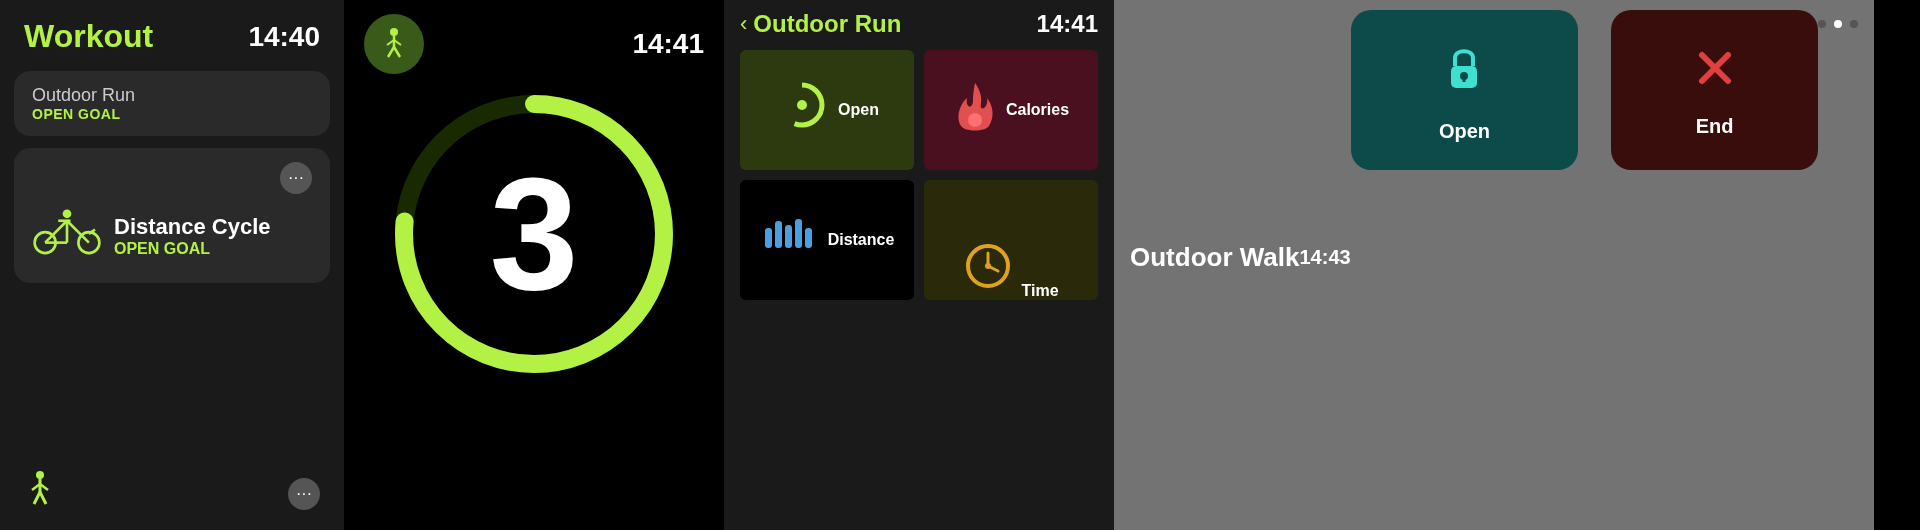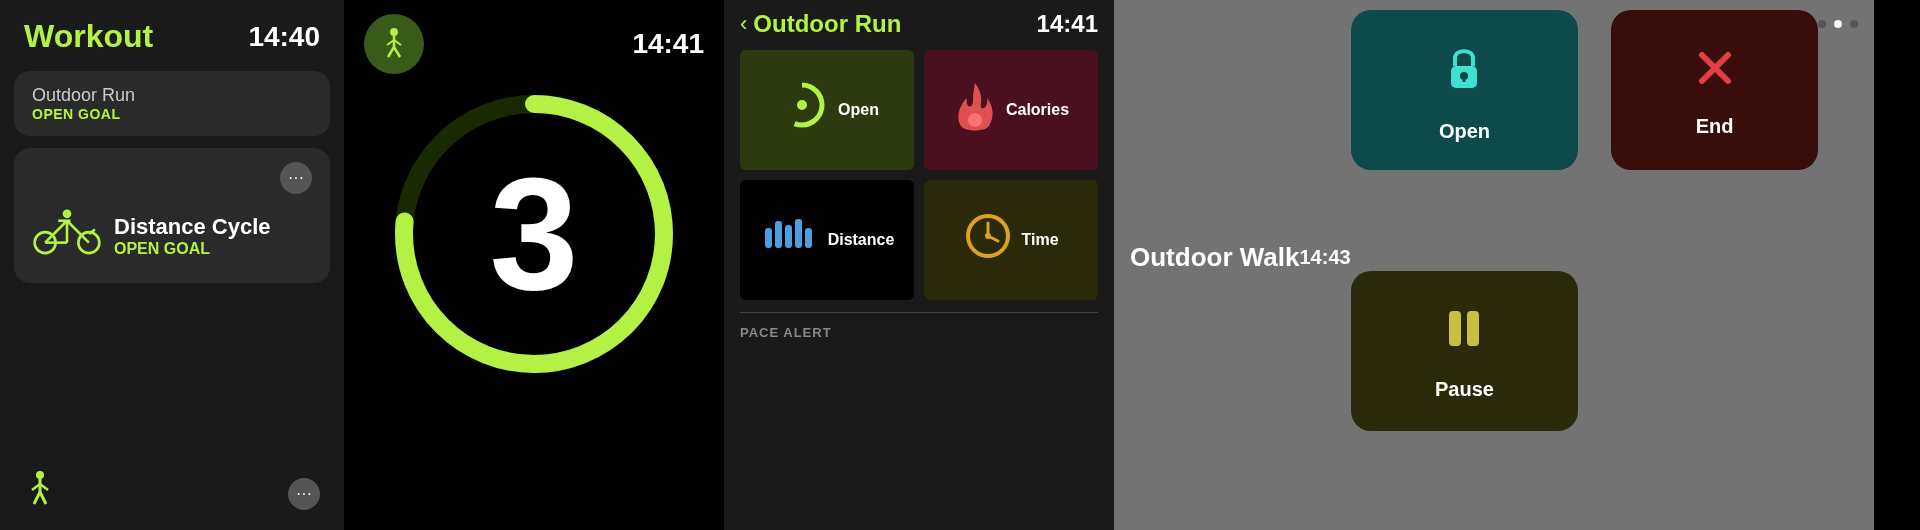--- a/index.html
+++ b/index.html
@@ -233,21 +233,21 @@
       display: flex;
       align-items: center;
       justify-content: center;
       gap: 8px;
       cursor: pointer;
     }
 
     .metric-btn.dark-green { background: #2d3a0f; }
     .metric-btn.dark-red { background: #4a1020; }
     .metric-btn.dark-blue { background: #000000; }
-    .metric-btn.dark-olive { background: #2a2a0a; }
+    .metric-btn.dark-olive { background: #2a2a0a; align-items: flex-end; }
 
     .metric-icon {
       font-size: 40px;
     }
 
     .metric-label {
       color: #fff;
       font-size: 16px;
       font-weight: 600;
     }
@@ -499,23 +499,20 @@
           <line x1="25" y1="25" x2="25" y2="12" stroke="#e0a020" stroke-width="3" stroke-linecap="round"></line>
           <line x1="25" y1="25" x2="35" y2="30" stroke="#e0a020" stroke-width="3" stroke-linecap="round"></line>
 
           <path d="M5 25 A20 20 0 0 1 45 25" stroke="#e0a020" stroke-width="3" fill="none"></path>
         </svg>
       </div>
       <span class="metric-label">Time</span>
     </div>
   </div>
 
-  <div class="pace-alert-bar">
-    <span class="pace-alert-text">PACE ALERT</span>
-  </div>
 </div>
 
 <div class="panel panel-4">
   <div class="panel-4-header">
     <span class="panel-4-title">Outdoor Walk</span>
     <span class="panel-4-time">14:43</span>
   </div>
 
   <div class="control-grid">
 
@@ -535,29 +532,20 @@
     <div class="control-btn dark-red-end">
       <div class="control-icon">
         <svg width="50" height="50" viewBox="0 0 50 50" fill="none">
           <line x1="12" y1="12" x2="38" y2="38" stroke="#e04040" stroke-width="6" stroke-linecap="round"></line>
           <line x1="38" y1="12" x2="12" y2="38" stroke="#e04040" stroke-width="6" stroke-linecap="round"></line>
         </svg>
       </div>
       <span class="control-label">End</span>
     </div>
 
-    <div class="control-btn dark-olive-pause">
-      <div class="control-icon">
-        <svg width="50" height="55" viewBox="0 0 50 55" fill="none">
-          <rect x="10" y="10" width="12" height="35" rx="4" fill="#c8c040"></rect>
-          <rect x="28" y="10" width="12" height="35" rx="4" fill="#c8c040"></rect>
-        </svg>
-      </div>
-      <span class="control-label">Pause</span>
-    </div>
   </div>
 
   <div class="dots-panel4">
     <div class="dot"></div>
     <div class="dot active"></div>
     <div class="dot"></div>
   </div>
 </div>
 
 </body></html>

